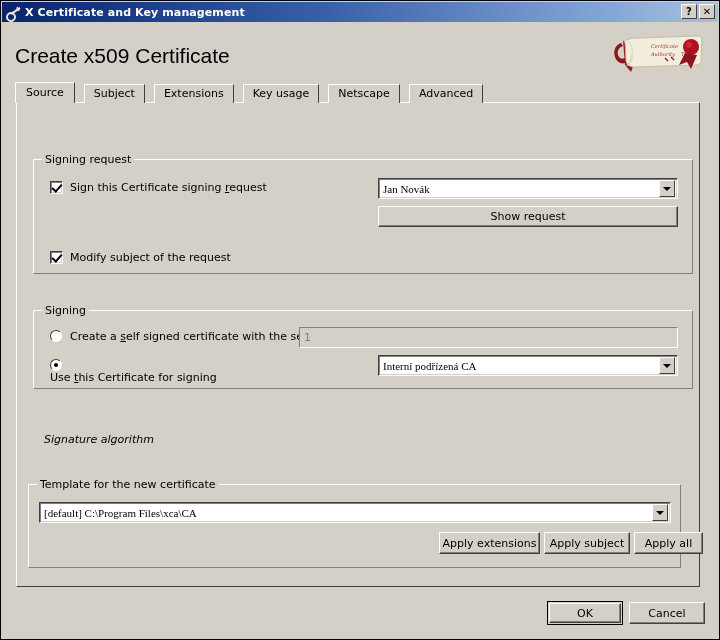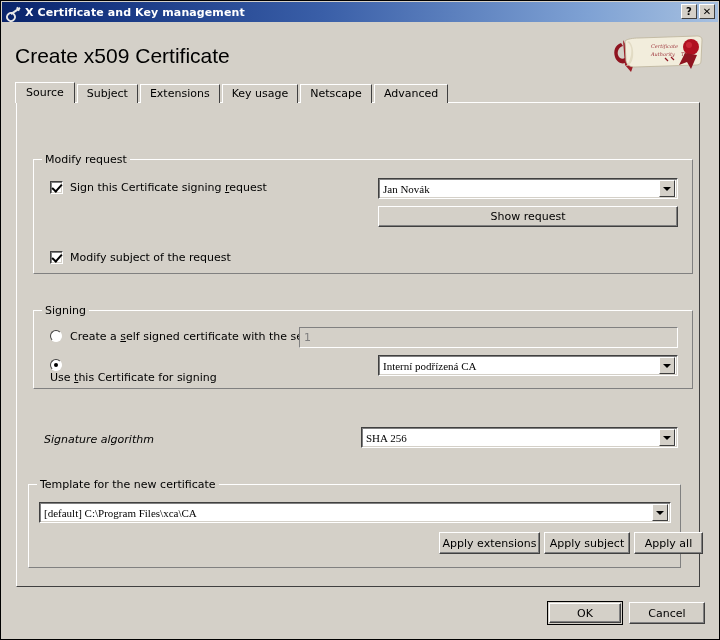--- a/index.html
+++ b/index.html
@@ -137,21 +137,21 @@
     padding: 0 9px;
     line-height: 18px;
     font-size: 11px;
     background: #d4d0c8;
     border-top: 1px solid #ffffff;
     border-left: 1px solid #ffffff;
     border-right: 1px solid #404040;
     border-bottom: none;
     color: #000;
     white-space: nowrap;
-    margin-right: 2px;
+    margin-right: 9px;
     cursor: default;
   }
   .tab.active {
     height: 21px;
     line-height: 20px;
     background: #d4d0c8;
     position: relative;
     z-index: 4;
     margin-left: -1px;
     padding: 0 10px;
@@ -411,21 +411,21 @@
       <div class="tab">Extensions</div>
       <div class="tab">Key usage</div>
       <div class="tab">Netscape</div>
       <div class="tab">Advanced</div>
     </div>
 
     <div id="tabpanel">
 
       <div class="groupbox" style="left:16px; top:56px; width:660px; height:115px;">
         <div class="groupbox-inner"></div>
-        <div class="groupbox-title">Modify request</div>
+        <div class="groupbox-title">Signing request</div>
 
         <div class="row" style="left:16px; top:21px;">
           <div class="checkbox checked"></div>
           <span class="lbl"><span>Sign this Certificate signing </span><span class="acc">r</span><span>equest</span></span>
         </div>
 
 
         <div class="row" style="left:16px; top:91px;">
           <div class="checkbox checked"></div>
           <span class="lbl">Modify subject of the request</span>
@@ -455,24 +455,20 @@
           <span class="lbl"><span>Use </span><span class="acc">t</span><span>his Certificate for signing</span></span>
         </div>
 
         <div class="combo" style="left:344px; top:44px; width:300px;">
           <div class="combo-text">Interní podřízená CA</div>
           <div class="combo-arrow"></div>
         </div>
       </div>
 
       <div class="sep-label" style="left:27px; top:330px;font-style:italic;">Signature algorithm</div>
-      <div class="combo" style="left:344px; top:324px; width:317px;">
-        <div class="combo-text">SHA 256</div>
-        <div class="combo-arrow"></div>
-      </div>
 
       <div class="groupbox" style="left:11px; top:381px; width:653px; height:84px;">
         <div class="groupbox-inner"></div>
         <div class="groupbox-title">Template for the new certificate</div>
 
         <div class="combo" style="left:10px; top:17px; width:632px;">
           <div class="combo-text">[default] C:\Program Files\xca\CA</div>
           <div class="combo-arrow"></div>
         </div>
 

